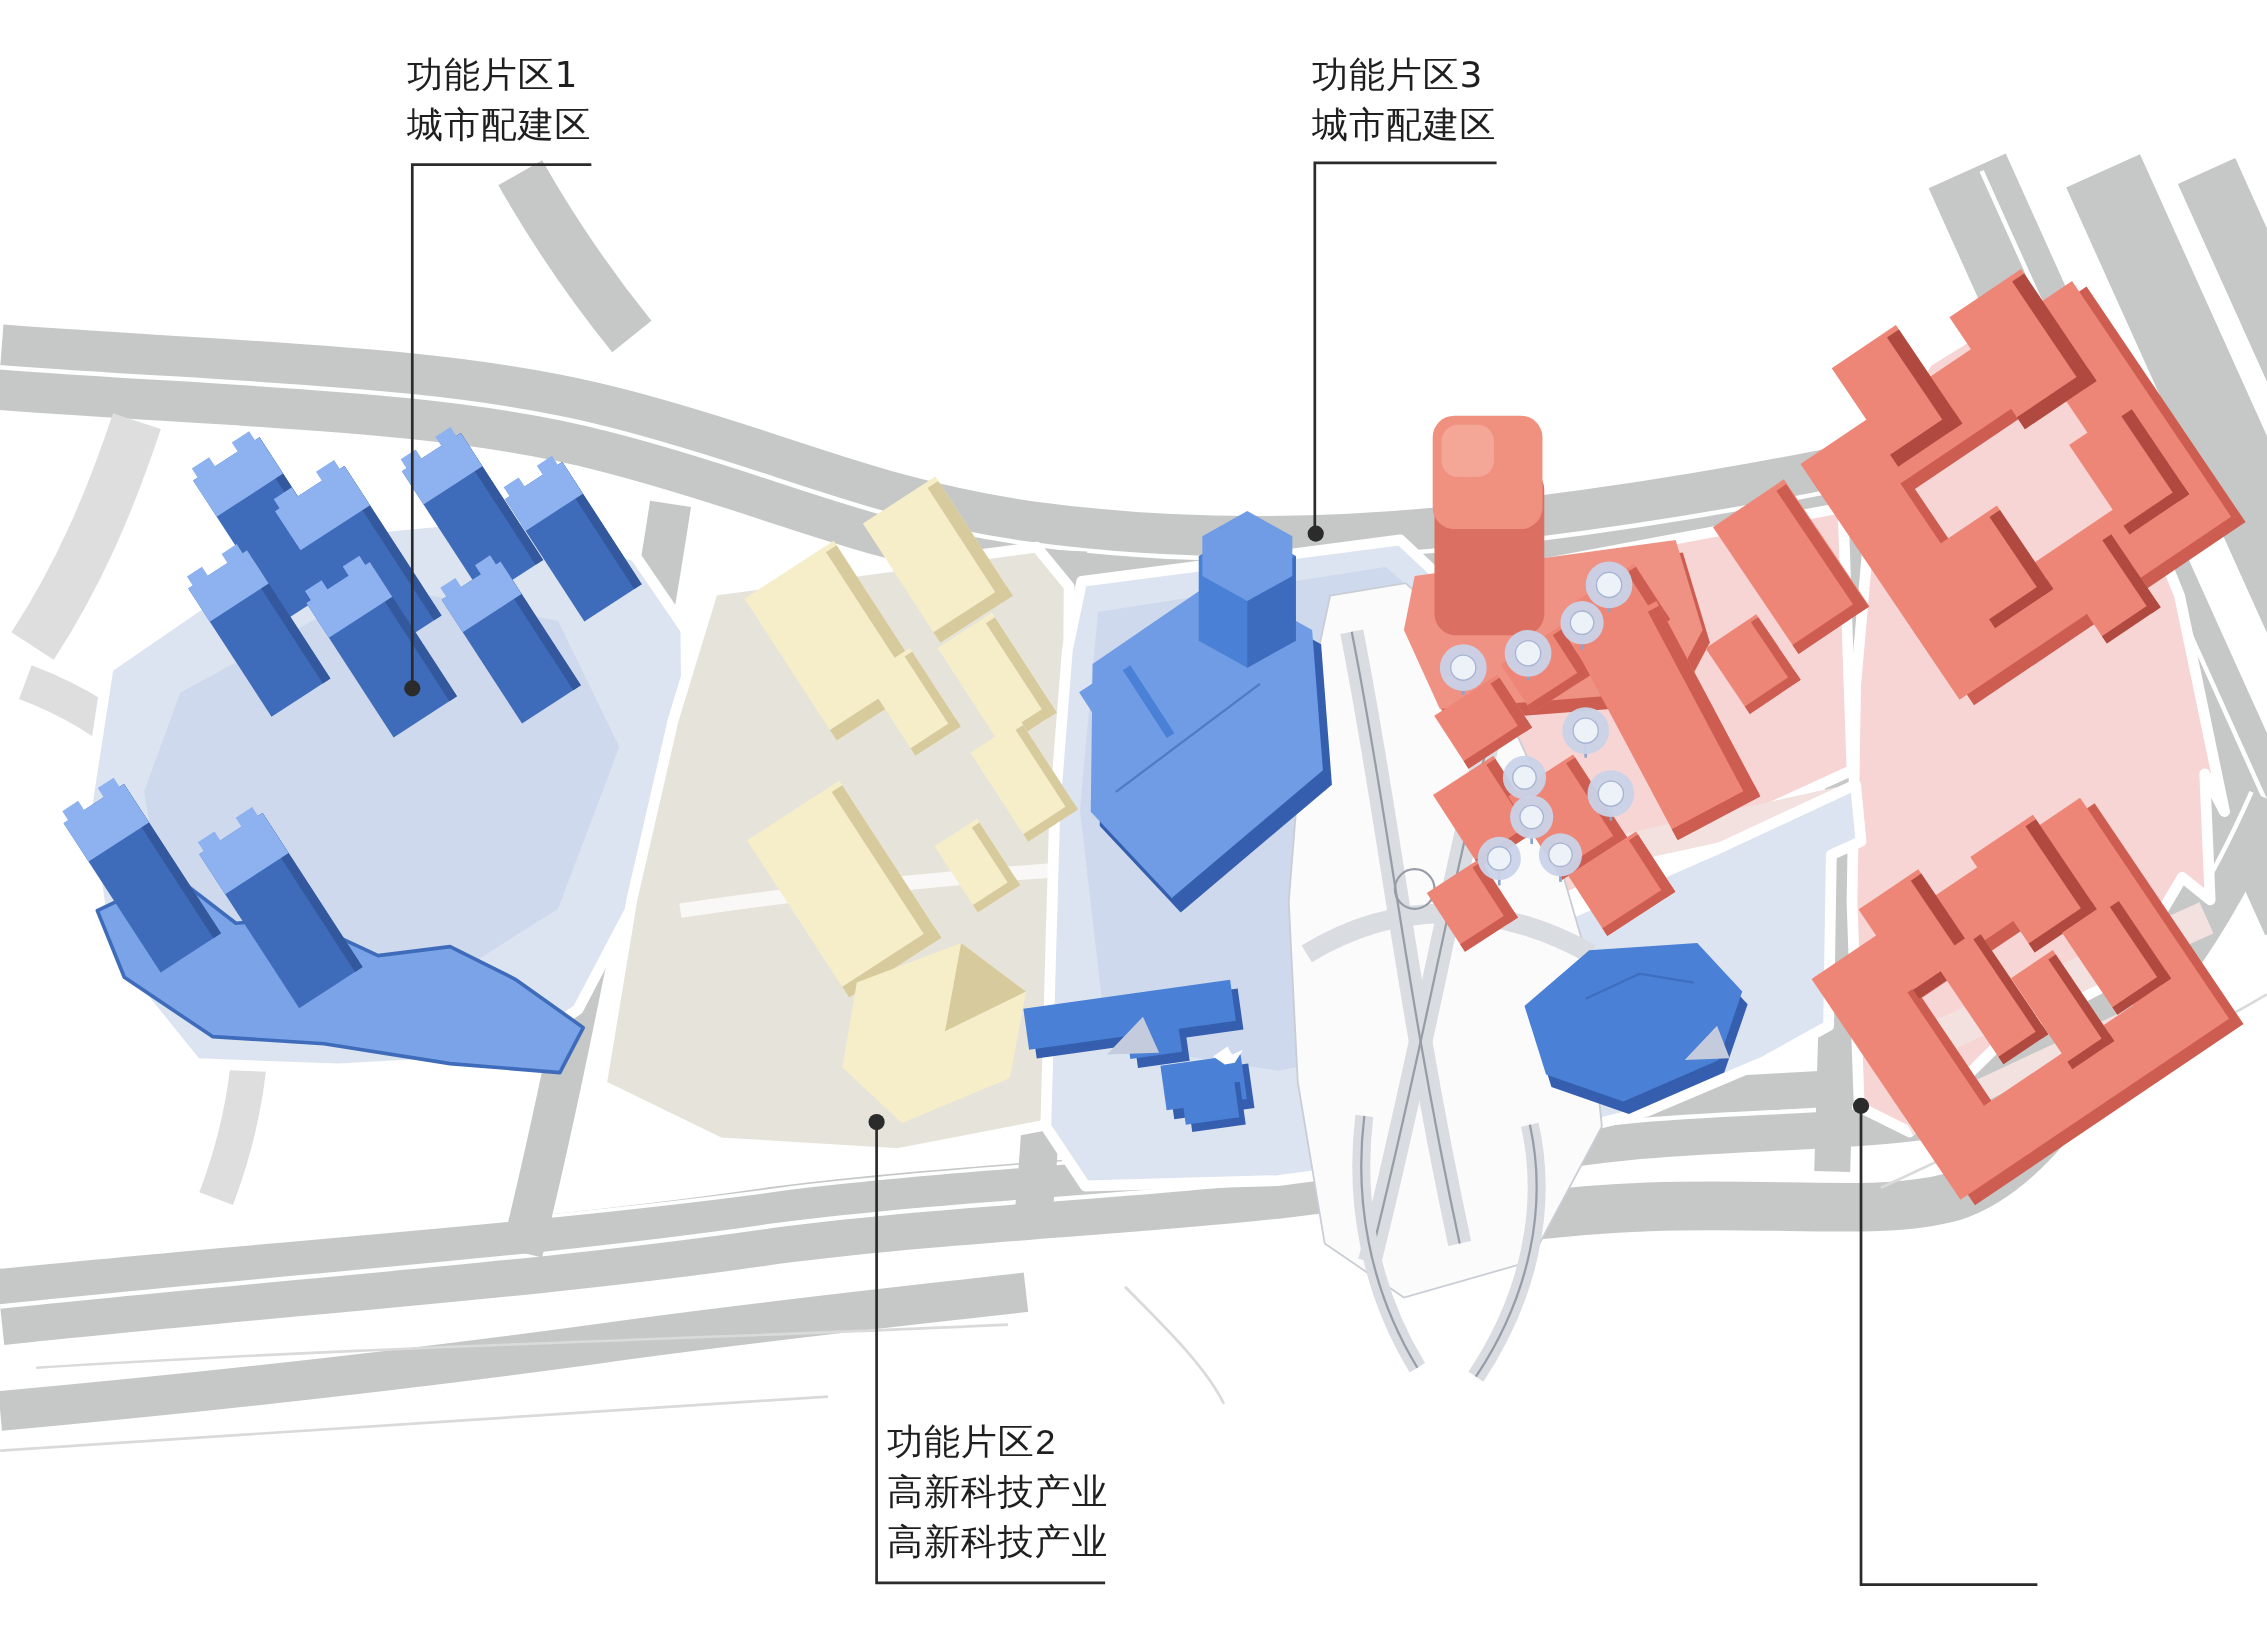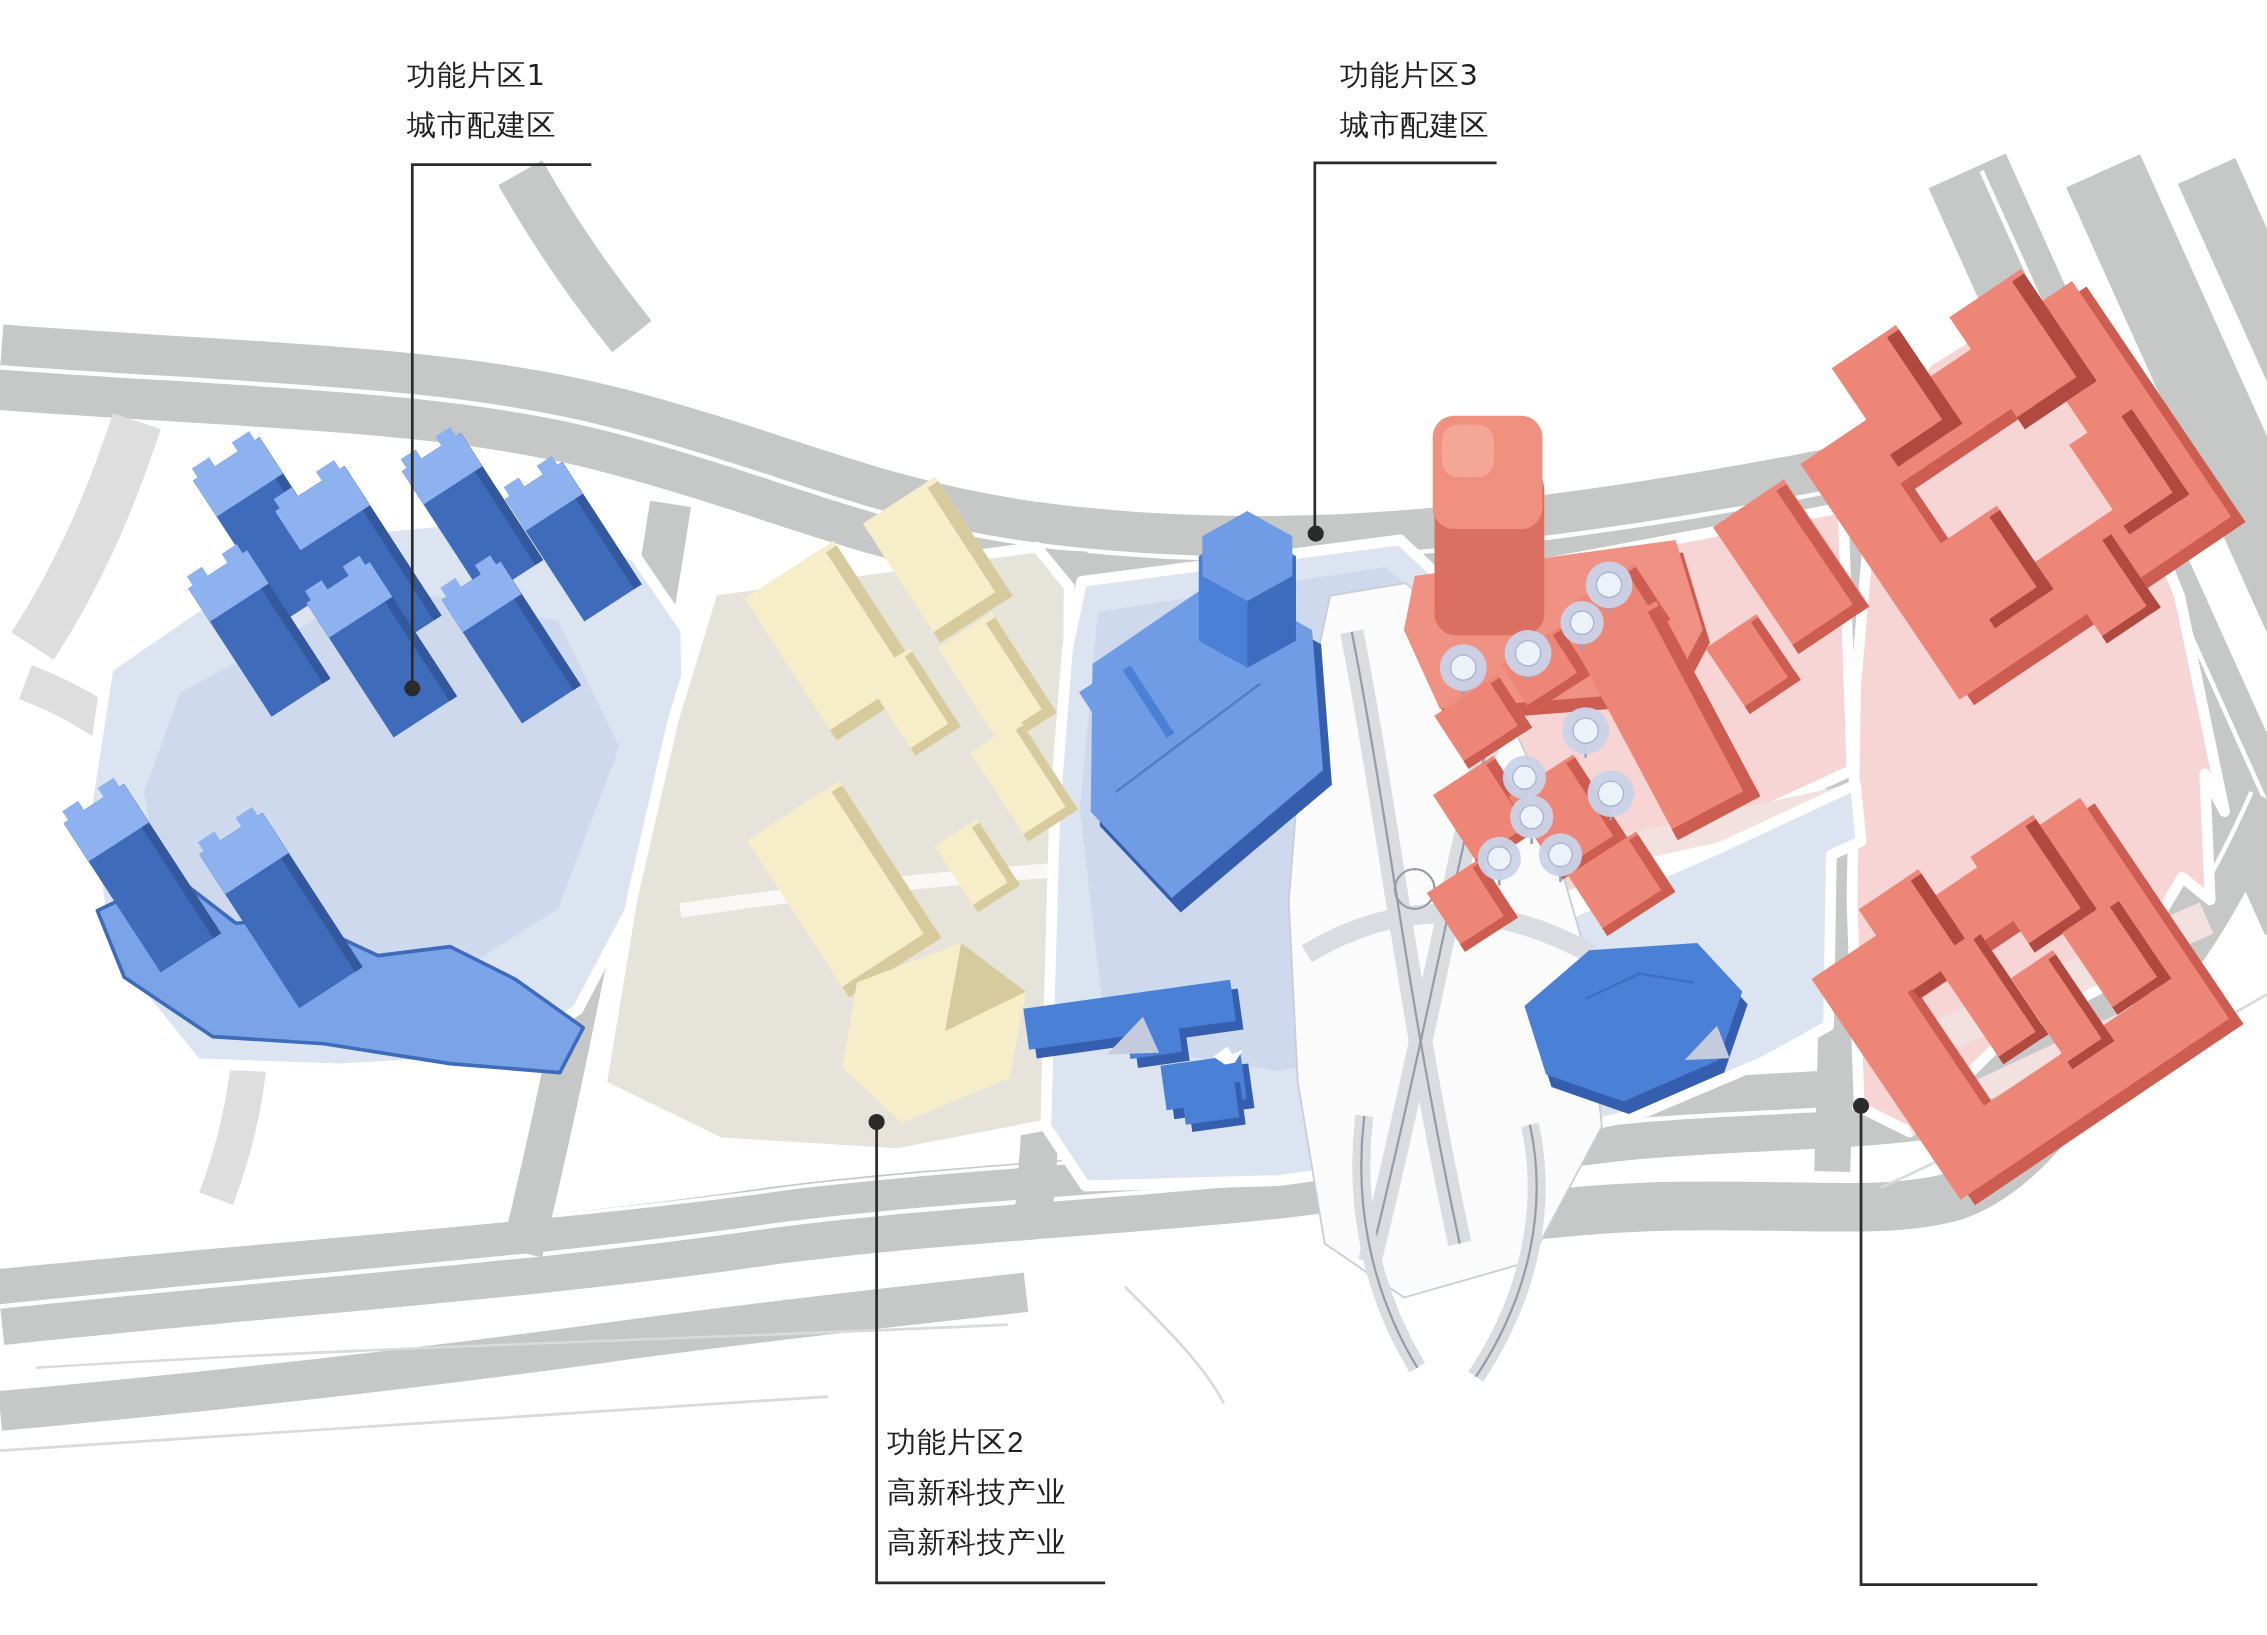--- a/index.html
+++ b/index.html
@@ -1,19 +1,19 @@
 <!DOCTYPE html>
 <html style="--background: #ffffff; --text: #1f1f1f; --leader: #2b2b2b; --road: #c6c7c7; --road-light: #dedede; --faint: #dadada; --parcel-blue: #dde4f1; --parcel-blue-inner: #cbd7ec; --parcel-cream: #e6e4da; --parcel-pink: #f6d5d4; --pink-stripe: #f2e1df; --wedge: #fbfbfc; --interchange-band: #d9dce1; --interchange-line: #979da6; --blue-body: #3e6cba; --blue-roof: #8db2ef; --blue-dark: #33589d; --blue-podium: #7ba4e8; --bright-blue-body: #4a80d6; --bright-blue-roof: #6f9ce4; --bright-blue-dark: #355fae; --cream-roof: #f6eec9; --cream-side: #d7cb9e; --red-roof: #ee8677; --red-side: #cd5d51; --red-dark: #b04a40; --red-podium: #ef9183; --canopy: #c9d3e8; --triangle: #c3cbdd;font-size:14.4px"><head>
 <meta charset="utf-8">
 <style>
   html,body{margin:0;padding:0;background:#fff;}
   #stage{position:relative;width:2267px;height:1635px;background:var(--background,#fff);overflow:hidden;
          font-family:"DejaVu Sans","Liberation Sans",sans-serif;}
   #plan{position:absolute;left:0;top:0;}
-  .label{position:absolute;font-size:29px;line-height:50px;color:var(--text,#1f1f1f);
+  .label{position:absolute;font-size:36px;line-height:50px;color:var(--text,#1f1f1f);
          letter-spacing:0.9px;white-space:nowrap;font-weight:500;}
   .label span{display:block;}
 
   
   .rd{stroke:var(--road);fill:none;}
   .rd-light{stroke:var(--road-light);fill:none;}
   .wl{stroke:#ffffff;fill:none;}
   .faint{stroke:var(--faint);fill:none;stroke-width:3;}
   .parcel-blue{fill:var(--parcel-blue);stroke:#ffffff;stroke-width:12;stroke-linejoin:round;}
   .parcel-blue-inner{fill:var(--parcel-blue-inner);opacity:.85;}
@@ -443,21 +443,21 @@
     <circle class="dot" cx="974" cy="1247" r="9"></circle>
     <polyline class="leader" points="2068,1229 2068,1761 2264,1761"></polyline>
     <circle class="dot" cx="2068" cy="1229" r="9"></circle>
   </g>
 </svg>
 
   <div class="label" style="left:407px;top:50px;">
     <span>功能片区1</span>
     <span>城市配建区</span>
   </div>
-  <div class="label" style="left:1312px;top:50px;margin-left:28px;">
+  <div class="label" style="left:1312px;top:50px;">
     <span>功能片区3</span>
     <span>城市配建区</span>
   </div>
   <div class="label" style="left:887px;top:1420px;font-family:Liberation Mono, monospace;">
     <span>功能片区2</span>
     <span>高新科技产业</span>
     <span>高新科技产业</span>
   </div>
 </div>
 

